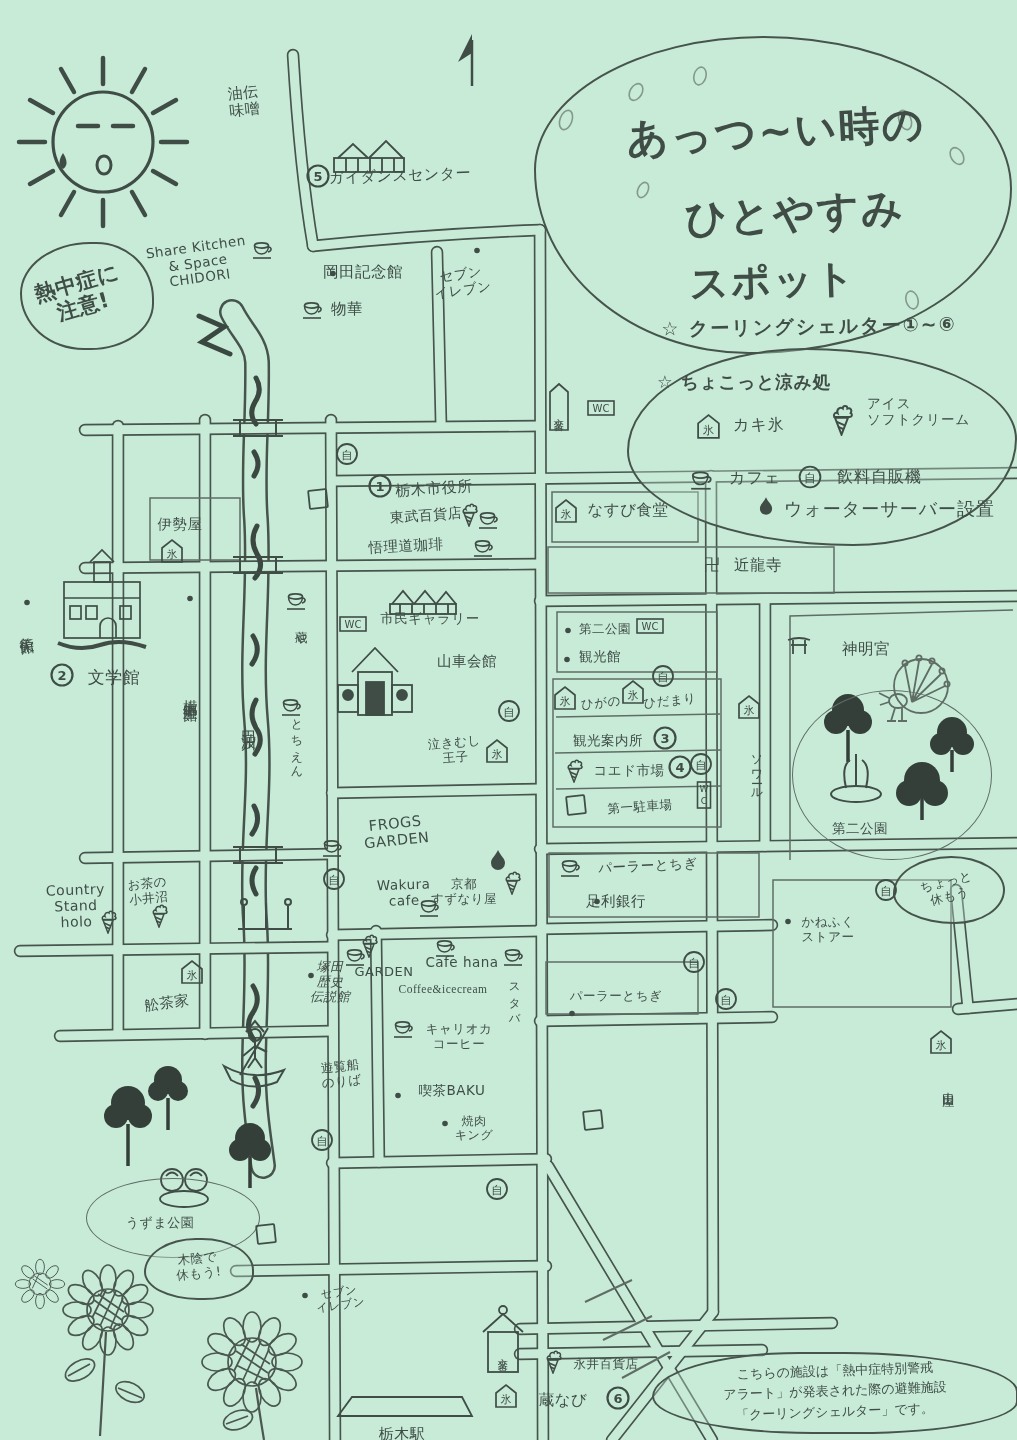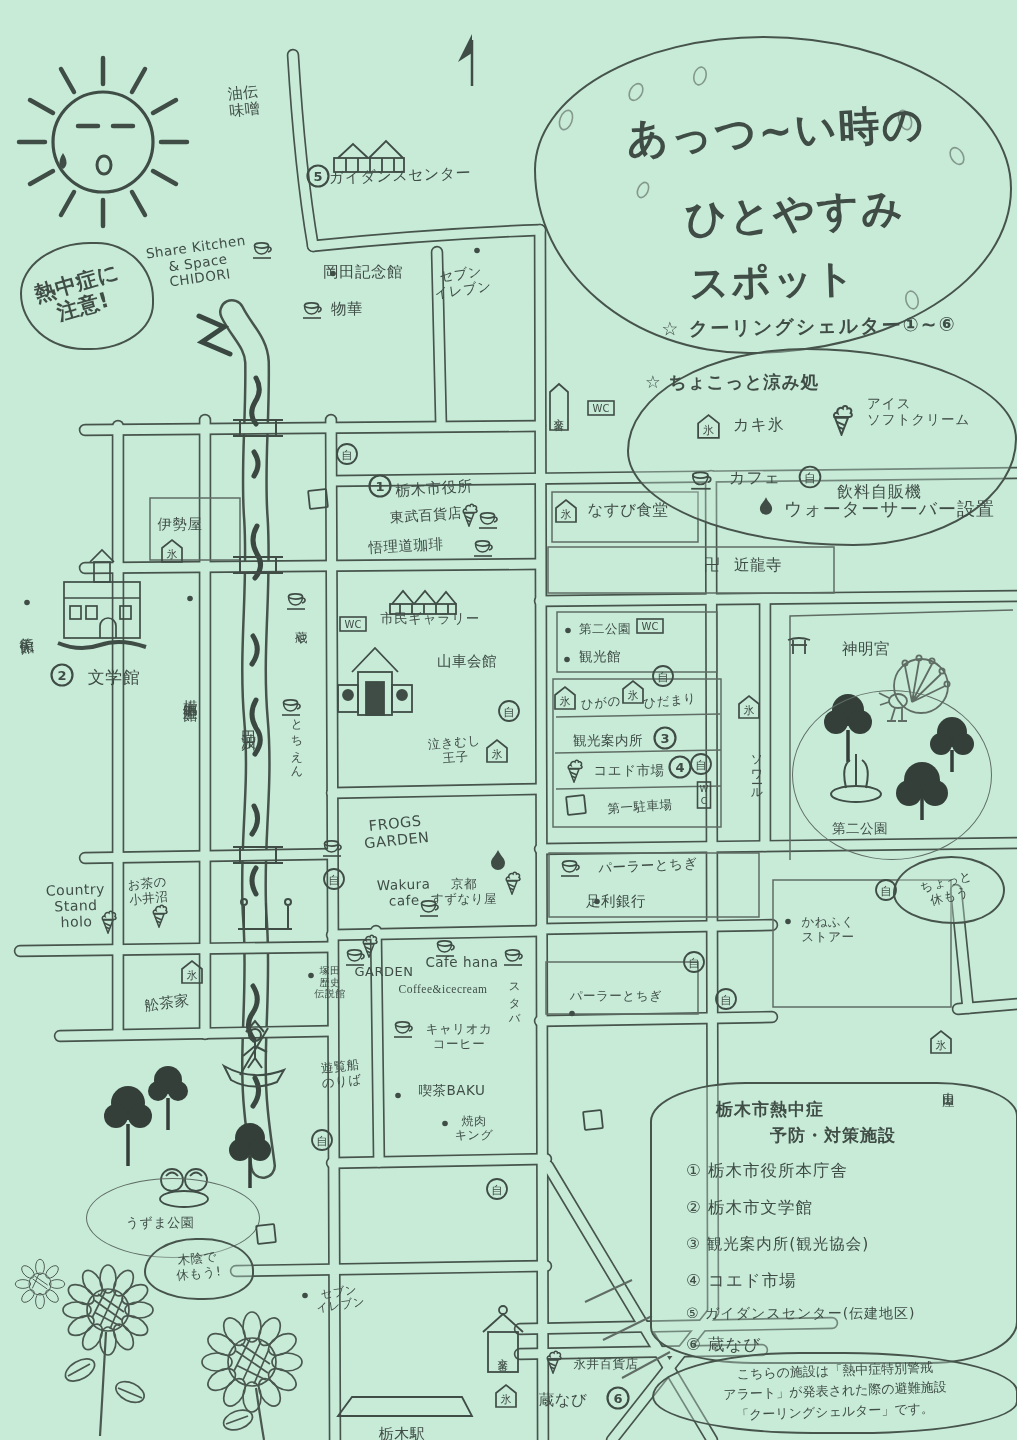--- a/index.html
+++ b/index.html
@@ -376,21 +376,21 @@
 
 <div id="chuui-bubble" class="cloud"></div>
 <div id="title-cloud" class="cloud">
   <div id="t1" class="tl">あっつ~い時の</div>
   <div id="t2" class="tl">ひとやすみ</div>
   <div id="t3" class="tl">スポット</div>
   <div id="tsub" class="tl">☆ クーリングシェルター①~⑥</div>
 </div>
 
 <div id="legend-cloud" class="cloud">
-  <div class="abs" style="left:16px;top:22px;font-size:17.5px;font-weight:600;">☆ ちょこっと涼み処</div>
+  <div class="abs" style="left:28px;top:22px;font-size:17.5px;font-weight:600;">☆ ちょこっと涼み処</div>
   <span class="icon" style="left:66px;top:63px;"><svg width="27" height="27" viewBox="0 0 26 26">
           <polygon points="3,10 13,2 23,10 23,24 3,24" fill="none" stroke="#3f4d46" stroke-width="1.7"></polygon>
           <text x="13" y="20" font-size="11" text-anchor="middle" fill="#3f4d46">氷</text>
         </svg></span>
   <div class="abs" style="left:104px;top:66px;font-size:16px;">カキ氷</div>
   <span class="icon" style="left:198px;top:52px;"><svg width="29" height="34" viewBox="0 0 22 26">
           <g stroke="#3f4d46" stroke-width="1.5" fill="none">
             <path d="M6,12 L11,25 L16,12 Z"></path>
             <path d="M7,15 l7,3 M8.5,19 l4,1.8"></path>
             <path d="M5.5,12 c-1,-2.5 1,-4 2.5,-3 c-1,-3 2,-5 4,-3.5 c0,-2.5 3.5,-2.5 3.5,0 c2,-1 4,1 2.5,3.5 c1.8,1 1,3 -1,3 Z" transform="translate(0,-0.5)"></path>
@@ -404,42 +404,32 @@
             <path d="M3.5,8.5 c0,5 2.5,8.5 7,8.5 s7,-3.5 7,-8.5"></path>
             <path d="M17.5,10 c3.5,0 3.5,4.5 -0.5,5"></path>
             <path d="M2,21 h18"></path>
           </g>
         </svg></span>
   <div class="abs" style="left:100px;top:119px;font-size:16px;">カフェ</div>
   <span class="icon" style="left:168px;top:114px;"><svg width="26" height="26" viewBox="0 0 25 25">
           <circle cx="12.5" cy="12.5" r="10" fill="none" stroke="#3f4d46" stroke-width="1.8"></circle>
           <text x="12.5" y="17" font-size="11.5" text-anchor="middle" fill="#3f4d46">自</text>
         </svg></span>
-  <div class="abs" style="left:208px;top:118px;font-size:16px;margin-top:15px;">飲料自販機</div>
+  <div class="abs" style="left:208px;top:118px;font-size:16px;">飲料自販機</div>
   <span class="icon" style="left:130px;top:146px;"><svg width="14" height="20" viewBox="0 0 16 22">
           <path d="M8,1 c2.5,6 7,8 7,13 a7,7 0 1 1 -14,0 c0,-5 4.5,-7 7,-13 z" fill="#3f4d46"></path>
         </svg></span>
   <div class="abs" style="left:155px;top:148px;font-size:18px;">ウォーターサーバー設置</div>
 </div>
 
 <div id="chotto-cloud" class="cloud"></div>
 <div id="uzuma-blob" class="cloud"></div>
 <div id="park2-blob" class="cloud"></div>
 <div id="kokage-bubble" class="cloud"></div>
 
-<div id="fac-cloud" class="cloud">
-  <div class="fac-item" style="left:64px;top:14px;font-size:17px;font-weight:600;">栃木市熱中症</div>
-  <div class="fac-item" style="left:118px;top:40px;font-size:17px;font-weight:600;">予防・対策施設</div>
-  <div class="fac-item" style="left:34px;top:76px;font-size:16.5px;">① 栃木市役所本庁舎</div>
-  <div class="fac-item" style="left:34px;top:113px;font-size:16.5px;">② 栃木市文学館</div>
-  <div class="fac-item" style="left:34px;top:150px;font-size:15.5px;">③ 観光案内所(観光協会)</div>
-  <div class="fac-item" style="left:34px;top:186px;font-size:16.5px;">④ コエド市場</div>
-  <div class="fac-item" style="left:34px;top:221px;font-size:14px;">⑤ ガイダンスセンター(伝建地区)</div>
-  <div class="fac-item" style="left:34px;top:250px;font-size:16.5px;">⑥ 蔵なび</div>
-</div>
 
 <div id="note-bubble" class="cloud">
   <div class="note-line" style="top:8px;font-size:13px;transform:rotate(-2deg);">こちらの施設は「熱中症特別警戒</div>
   <div class="note-line" style="top:28px;font-size:13px;transform:rotate(-2deg);">アラート」が発表された際の避難施設</div>
   <div class="note-line" style="top:49px;font-size:13px;transform:rotate(-2deg);">「クーリングシェルター」です。</div>
 </div>
 
 <div id="map-layer">
       <div class="mlbl" style="left: 244px; top: 102px; font-size: 15px; transform: translate(-50%, -50%) rotate(-6deg);">油伝
 味噌</div>
@@ -491,21 +481,21 @@
 すずなり屋</div>
       <div class="mlbl" style="left: 648px; top: 866px; font-size: 13.5px; transform: translate(-50%, -50%) rotate(-3deg);">パーラーとちぎ</div>
       <div class="mlbl" style="left: 616px; top: 901px; font-size: 14.5px; transform: translate(-50%, -50%);">足利銀行</div>
       <div class="mlbl" style="left: 616px; top: 996px; font-size: 12.5px; transform: translate(-50%, -50%);">パーラーとちぎ</div>
       <div class="mlbl" style="left: 76px; top: 906px; font-size: 14px; transform: translate(-50%, -50%) rotate(-2deg);">Country
 Stand
 holo</div>
       <div class="mlbl" style="left: 148px; top: 891px; font-size: 12.5px; transform: translate(-50%, -50%) rotate(-6deg);">お茶の
 小井沼</div>
       <div class="mlbl" style="left: 167px; top: 1003px; font-size: 14.5px; transform: translate(-50%, -50%) rotate(-8deg);">舩茶家</div>
-      <div class="mlbl" style="left: 330px; top: 982px; font-size: 10px; transform: translate(-50%, -50%);">塚田
+      <div class="mlbl" style="left: 330px; top: 982px; font-size: 13px; transform: translate(-50%, -50%); font-style: italic;">塚田
 歴史
 伝説館</div>
       <div class="mlbl" style="left: 384px; top: 972px; font-size: 13px; transform: translate(-50%, -50%);">GARDEN</div>
       <div class="mlbl" style="left: 462px; top: 963px; font-size: 13.5px; transform: translate(-50%, -50%);">Cafe hana</div>
       <div class="mlbl" style="left: 443px; top: 990px; font-size: 11.5px; transform: translate(-50%, -50%); font-family: Liberation Serif, serif;">Coffee&amp;icecream</div>
       <div class="mlbl v" style="left: 514px; top: 997px; font-size: 11.5px; transform: translate(-50%, -50%);">スタバ</div>
       <div class="mlbl" style="left: 459px; top: 1036px; font-size: 12.5px; transform: translate(-50%, -50%);">キャリオカ
 コーヒー</div>
       <div class="mlbl" style="left: 341px; top: 1074px; font-size: 12.5px; transform: translate(-50%, -50%) rotate(-6deg);">遊覧船
 のりば</div>

